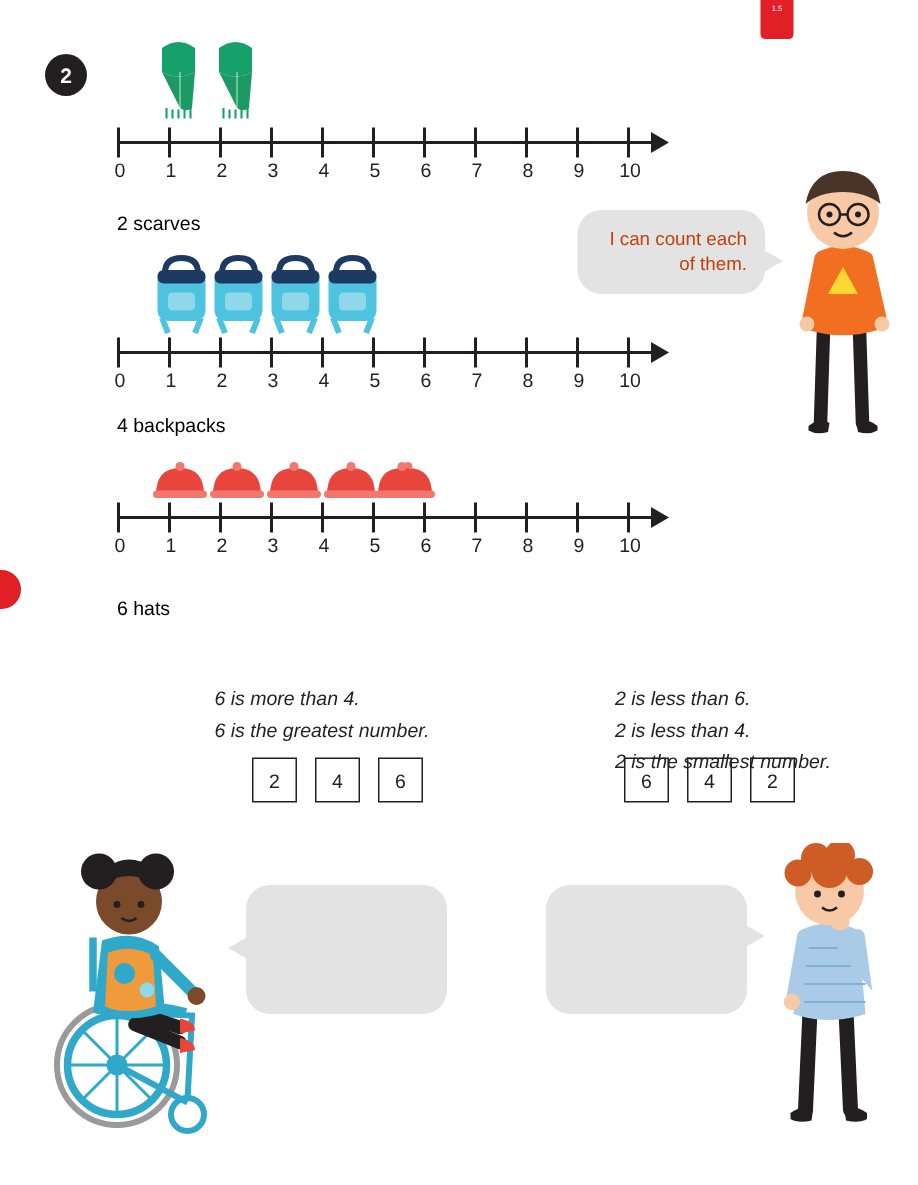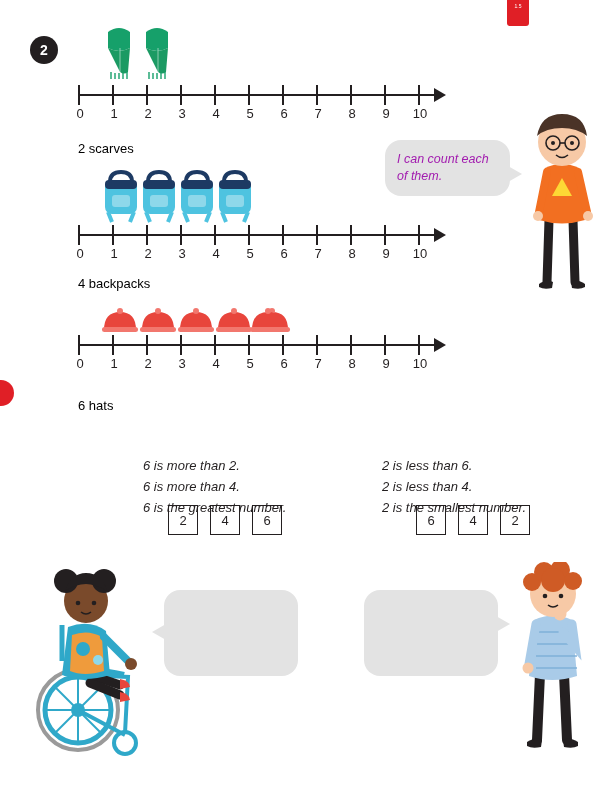--- a/index.html
+++ b/index.html
@@ -113,25 +113,24 @@
     font-size: 13px;
     font-family: "Liberation Sans", sans-serif;
     color: #000000;
   }
 
   
   .bubble {
     position: absolute;
     background: #e3e3e3;
     border-radius: 16px;
-    color: #a21caf;
+    color: #c2410c;
     font-size: 12.5px;
     line-height: 17px;
-    text-align: left;
-    font-style: italic;
+    text-align: right;
     font-family: "Liberation Sans", sans-serif;
     display: flex;
     align-items: center;
     justify-content: center;
     padding: 8px 12px;
     box-sizing: border-box;
   }
   .bubble .tail {
     position: absolute;
     width: 0;
@@ -404,26 +403,25 @@
     <circle cx="30" cy="31" r="7" fill="none" stroke="#231f20" stroke-width="1.6"></circle>
     <circle cx="49" cy="31" r="7" fill="none" stroke="#231f20" stroke-width="1.6"></circle>
     <line x1="37" y1="31" x2="42" y2="31" stroke="#231f20" stroke-width="1.6"></line>
     <circle cx="30" cy="31" r="2" fill="#231f20"></circle>
     <circle cx="49" cy="31" r="2" fill="#231f20"></circle>
     <path d="M33 43 q6 5 12 0" stroke="#231f20" stroke-width="1.6" fill="none"></path>
   </svg>
 </div>
 
 <div class="stmt" style="left:143px; top:455px;">
-  <div>6 is more than 2.</div>
   <div>6 is more than 4.</div>
   <div>6 is the greatest number.</div>
 </div>
 
-<div class="stmt" style="left:382px; top:455px;">
+<div class="stmt" style="left:410px; top:455px;">
   <div>2 is less than 6.</div>
   <div>2 is less than 4.</div>
   <div>2 is the smallest number.</div>
 </div>
 
 <div class="numbox-row" style="left:168px; top:505px;">
   <div class="numbox">2</div>
   <div class="numbox">4</div>
   <div class="numbox">6</div>
 </div>

